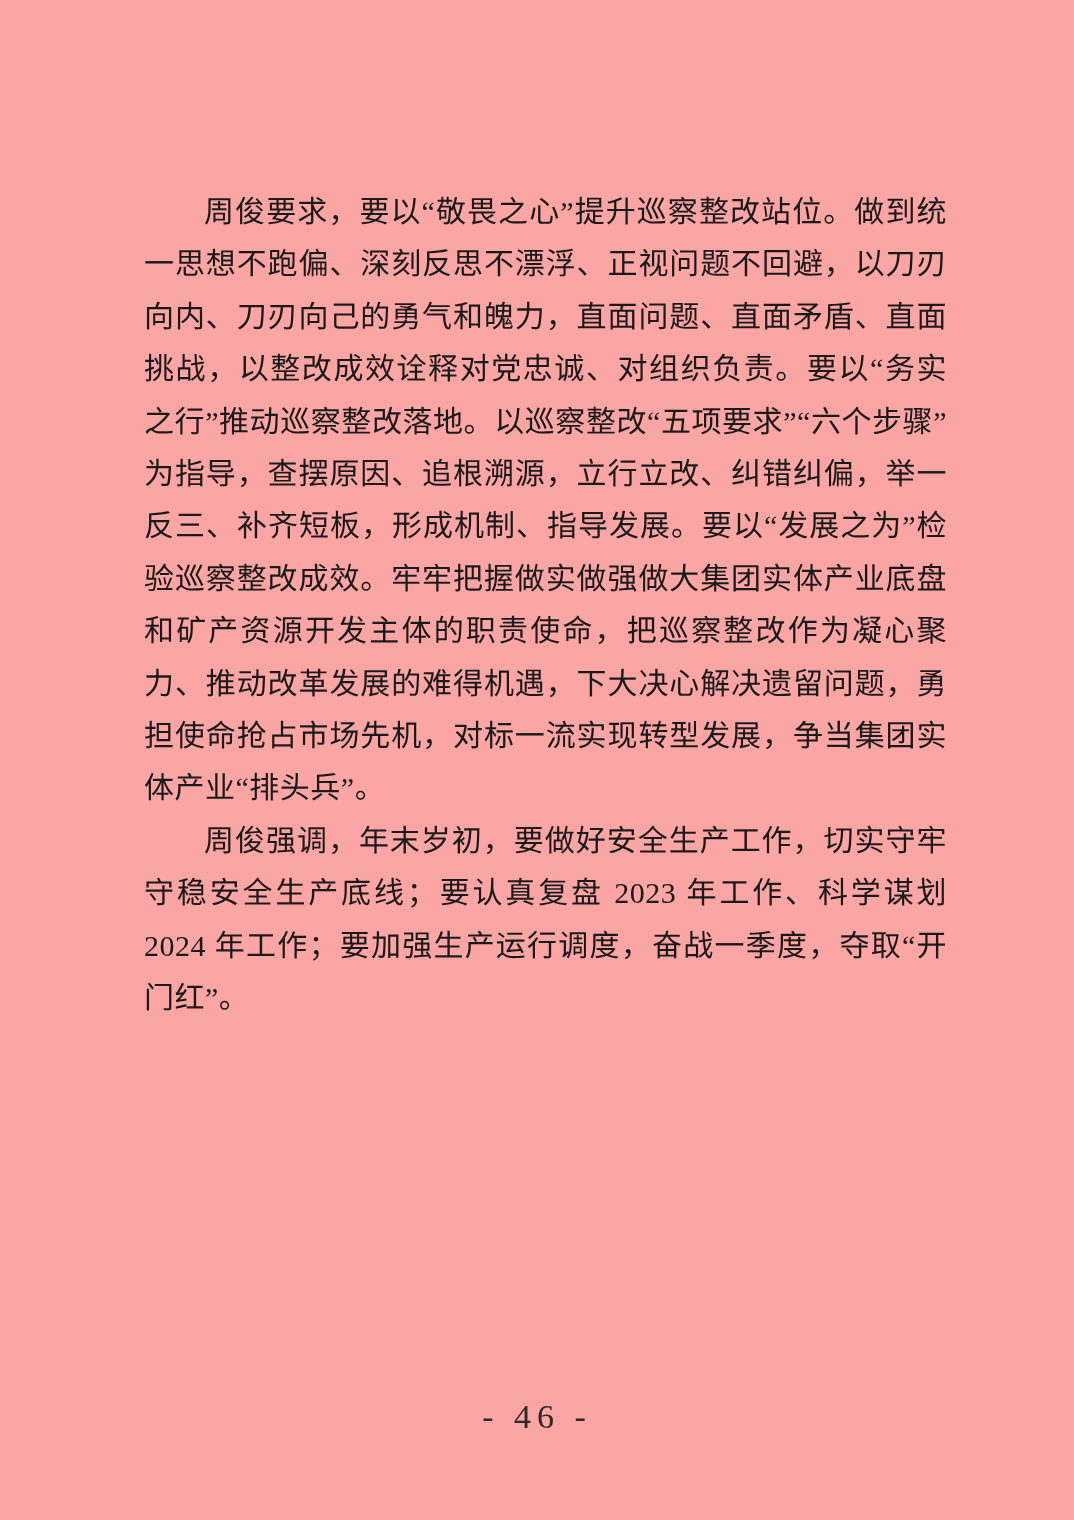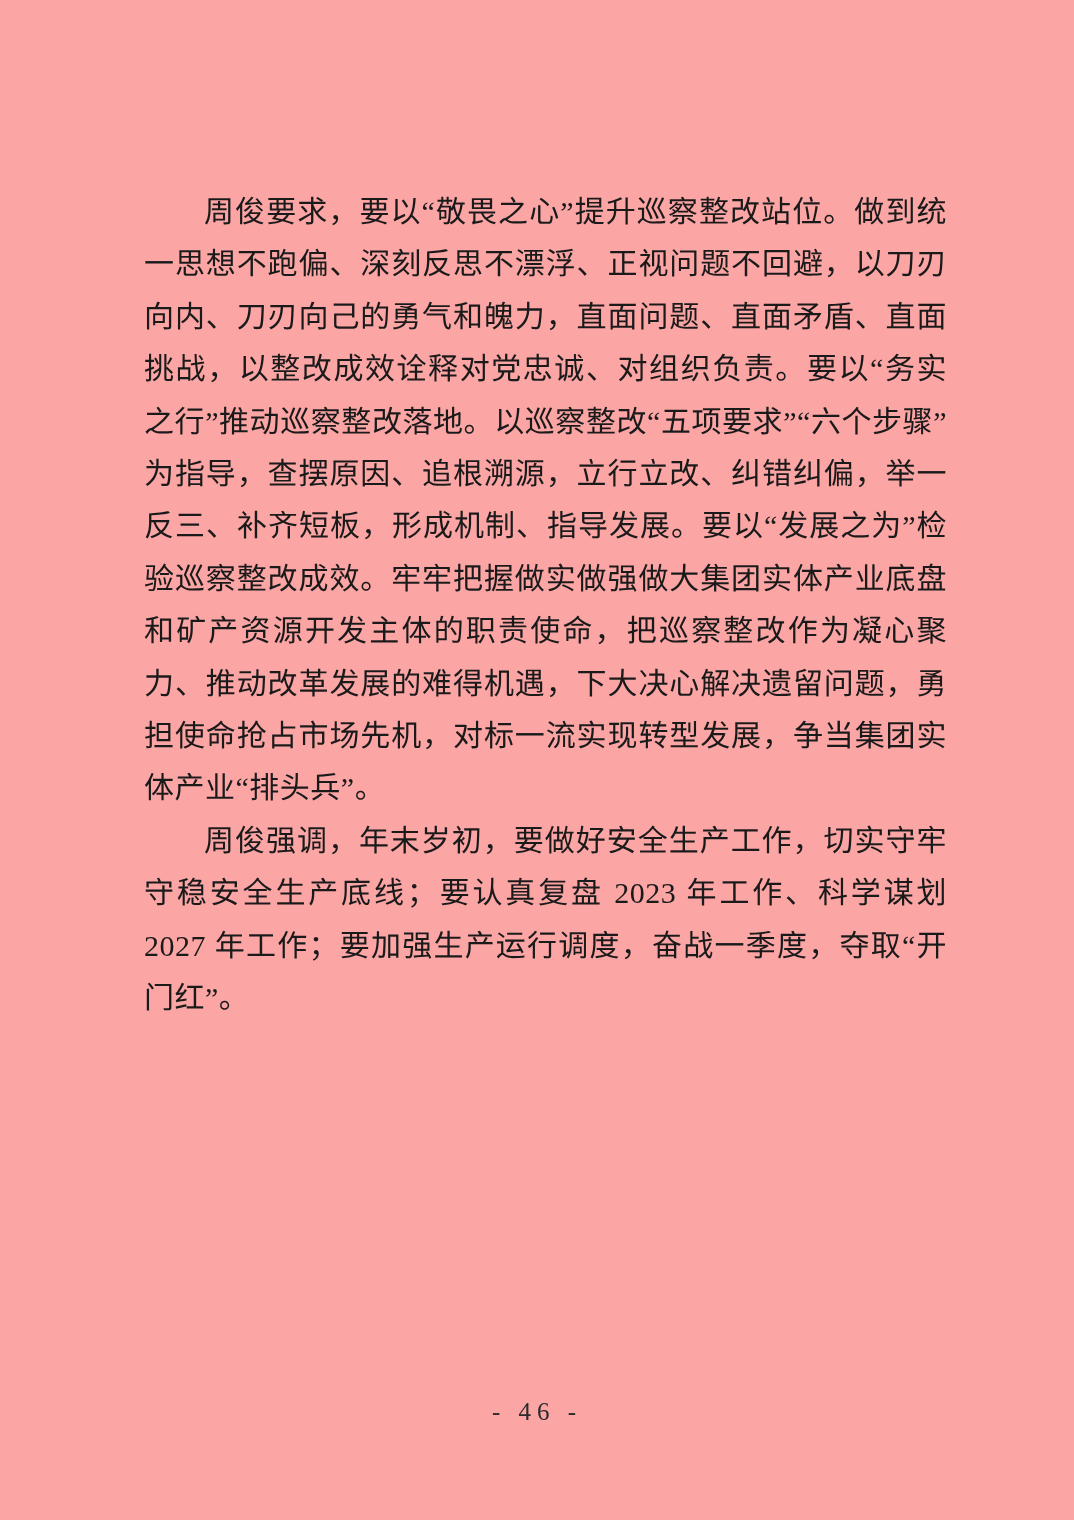--- a/index.html
+++ b/index.html
@@ -35,30 +35,30 @@
     font-weight: 400;
   }
   .footer {
     position: absolute;
     left: 0;
     right: 0;
     top: 1398px;
     text-align: center;
   }
   .page-number {
-    font-size: 25px;
+    font-size: 34px;
     letter-spacing: 6px;
     color: #2b2b2b;
     font-family: "Liberation Serif", "DejaVu Serif", serif;
   }
 </style>
 </head>
 <body>
 
 <div class="page">
   <main class="content">
     <p>周俊要求，要以“敬畏之心”提升巡察整改站位。做到统一思想不跑偏、深刻反思不漂浮、正视问题不回避，以刀刃向内、刀刃向己的勇气和魄力，直面问题、直面矛盾、直面挑战，以整改成效诠释对党忠诚、对组织负责。要以“务实之行”推动巡察整改落地。以巡察整改“五项要求”“六个步骤”为指导，查摆原因、追根溯源，立行立改、纠错纠偏，举一反三、补齐短板，形成机制、指导发展。要以“发展之为”检验巡察整改成效。牢牢把握做实做强做大集团实体产业底盘和矿产资源开发主体的职责使命，把巡察整改作为凝心聚力、推动改革发展的难得机遇，下大决心解决遗留问题，勇担使命抢占市场先机，对标一流实现转型发展，争当集团实体产业“排头兵”。</p>
-    <p>周俊强调，年末岁初，要做好安全生产工作，切实守牢守稳安全生产底线；要认真复盘 2023 年工作、科学谋划 2027 年工作；要加强生产运行调度，奋战一季度，夺取“开门红”。</p>
+    <p>周俊强调，年末岁初，要做好安全生产工作，切实守牢守稳安全生产底线；要认真复盘 2023 年工作、科学谋划 2024 年工作；要加强生产运行调度，奋战一季度，夺取“开门红”。</p>
   </main>
   <footer class="footer">
     <span class="page-number">- 46 -</span>
   </footer>
 </div>
 
 </body></html>

